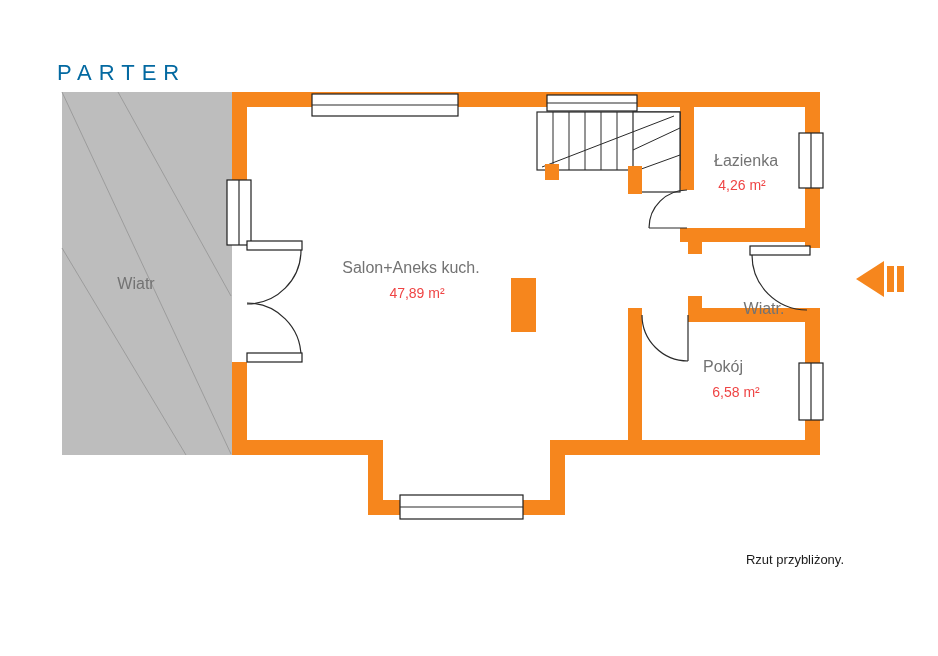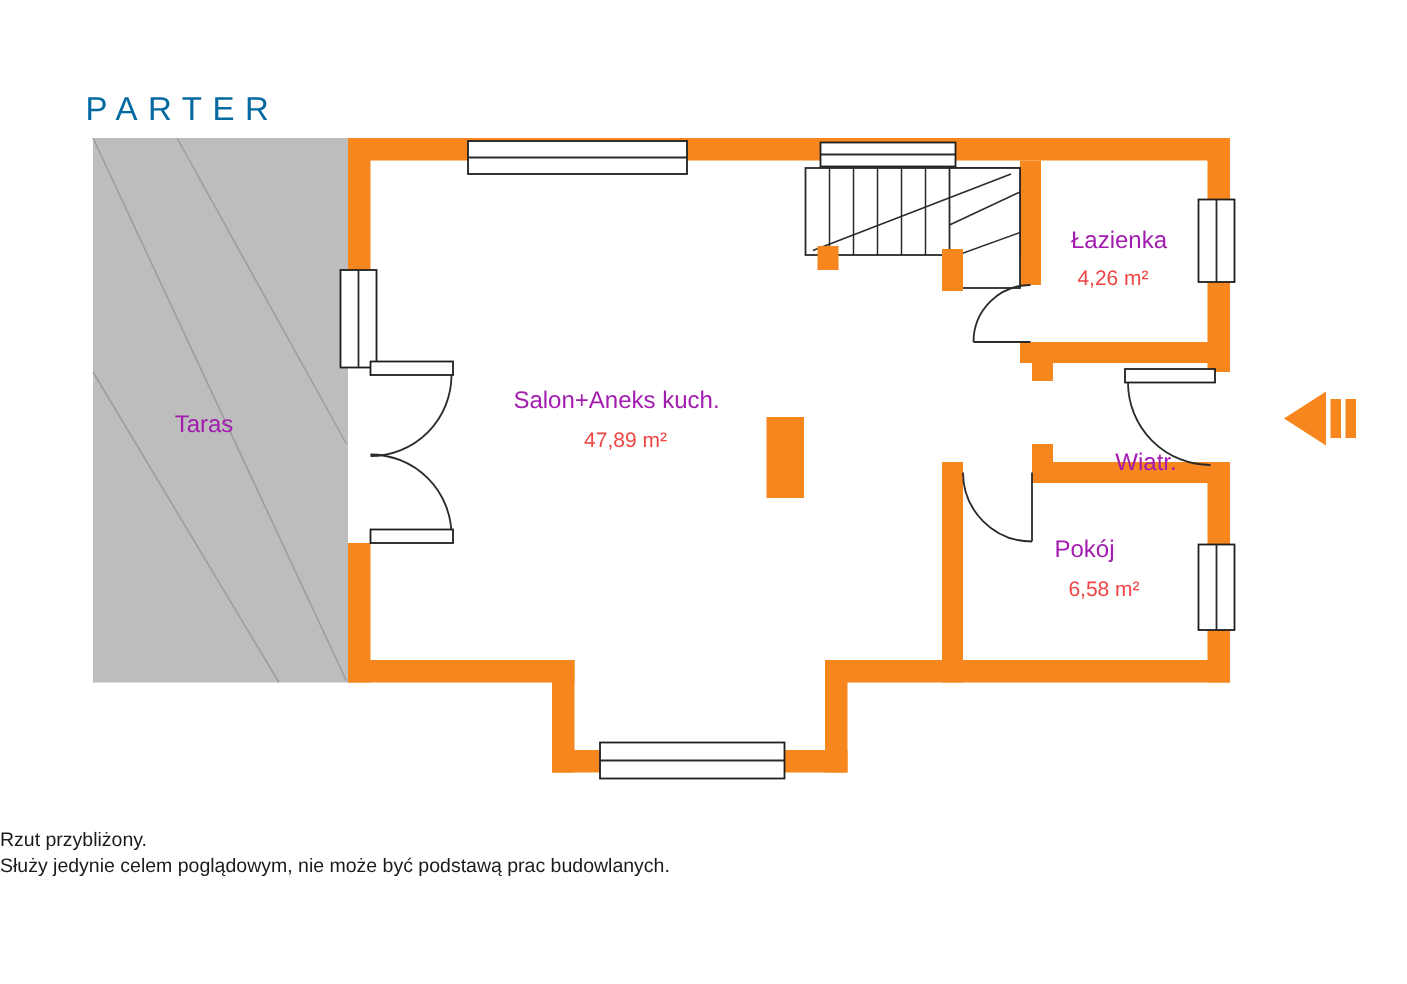--- a/index.html
+++ b/index.html
@@ -7,25 +7,25 @@
           font-family:"Liberation Sans",sans-serif;color:#1b1b1b;}
   .plan-svg{position:absolute;left:0;top:0;}
   .wall{fill:var(--wall,#F6861D);}
   .terrace-rect{fill:var(--terrace,#BDBDBD);}
   .tline{stroke:#9c9c9c;stroke-width:1;fill:none;}
   .win{fill:#ffffff;stroke:#1f1f1f;stroke-width:1.2;}
   .ln{stroke:#2a2a2a;stroke-width:1.2;fill:none;}
   .thin{stroke:#2a2a2a;stroke-width:1;fill:none;}
   .stairbox{fill:#ffffff;stroke:#2a2a2a;stroke-width:1.2;}
   .label{position:absolute;transform:translate(-50%,-50%);white-space:nowrap;}
-  .room-name{font-size:16px;color:#a21caf;}
+  .room-name{font-size:16px;color:#737373;}
   .room-area{font-size:14px;color:#ef4444;}
   .page-title{position:absolute;left:57px;top:60px;font-size:22px;letter-spacing:7px;
               color:#0369a1;font-weight:400;}
-  .footer{position:absolute;left:0;width:844px;text-align:left;font-size:13px;color:#1b1b1b;}
+  .footer{position:absolute;left:0;width:844px;text-align:right;font-size:13px;color:#1b1b1b;}
   .footer-1{top:552px;}
   .footer-2{top:569px;}
 </style>
 </head>
 <body>
 
 <div class="canvas">
 
   <div class="page-title">PARTER</div>
 
@@ -124,28 +124,27 @@
       </g>
     </g>
 
     <g>
       <polygon class="wall" points="856,279 884,261 884,297"></polygon>
       <rect class="wall" x="887" y="266" width="7" height="26"></rect>
       <rect class="wall" x="897" y="266" width="7" height="26"></rect>
     </g>
   </svg>
 
-  <div class="label room-name" style="left:136px;top:284px;">Taras</div>
+  <div class="label room-name" style="left:136px;top:284px;">Wiatr</div>
 
   <div class="label room-name" style="left:411px;top:268px;">Salon+Aneks kuch.</div>
   <div class="label room-area" style="left:417px;top:293px;">47,89 m²</div>
 
   <div class="label room-name" style="left:746px;top:161px;">Łazienka</div>
   <div class="label room-area" style="left:742px;top:185px;">4,26 m²</div>
 
   <div class="label room-name" style="left:764px;top:281px;margin-top:28px;">Wiatr.</div>
 
   <div class="label room-name" style="left:723px;top:367px;">Pokój</div>
   <div class="label room-area" style="left:736px;top:392px;">6,58 m²</div>
 
   <div class="footer footer-1">Rzut przybliżony.</div>
-  <div class="footer footer-2">Służy jedynie celem poglądowym, nie może być podstawą prac budowlanych.</div>
 </div>
 
 </body></html>

